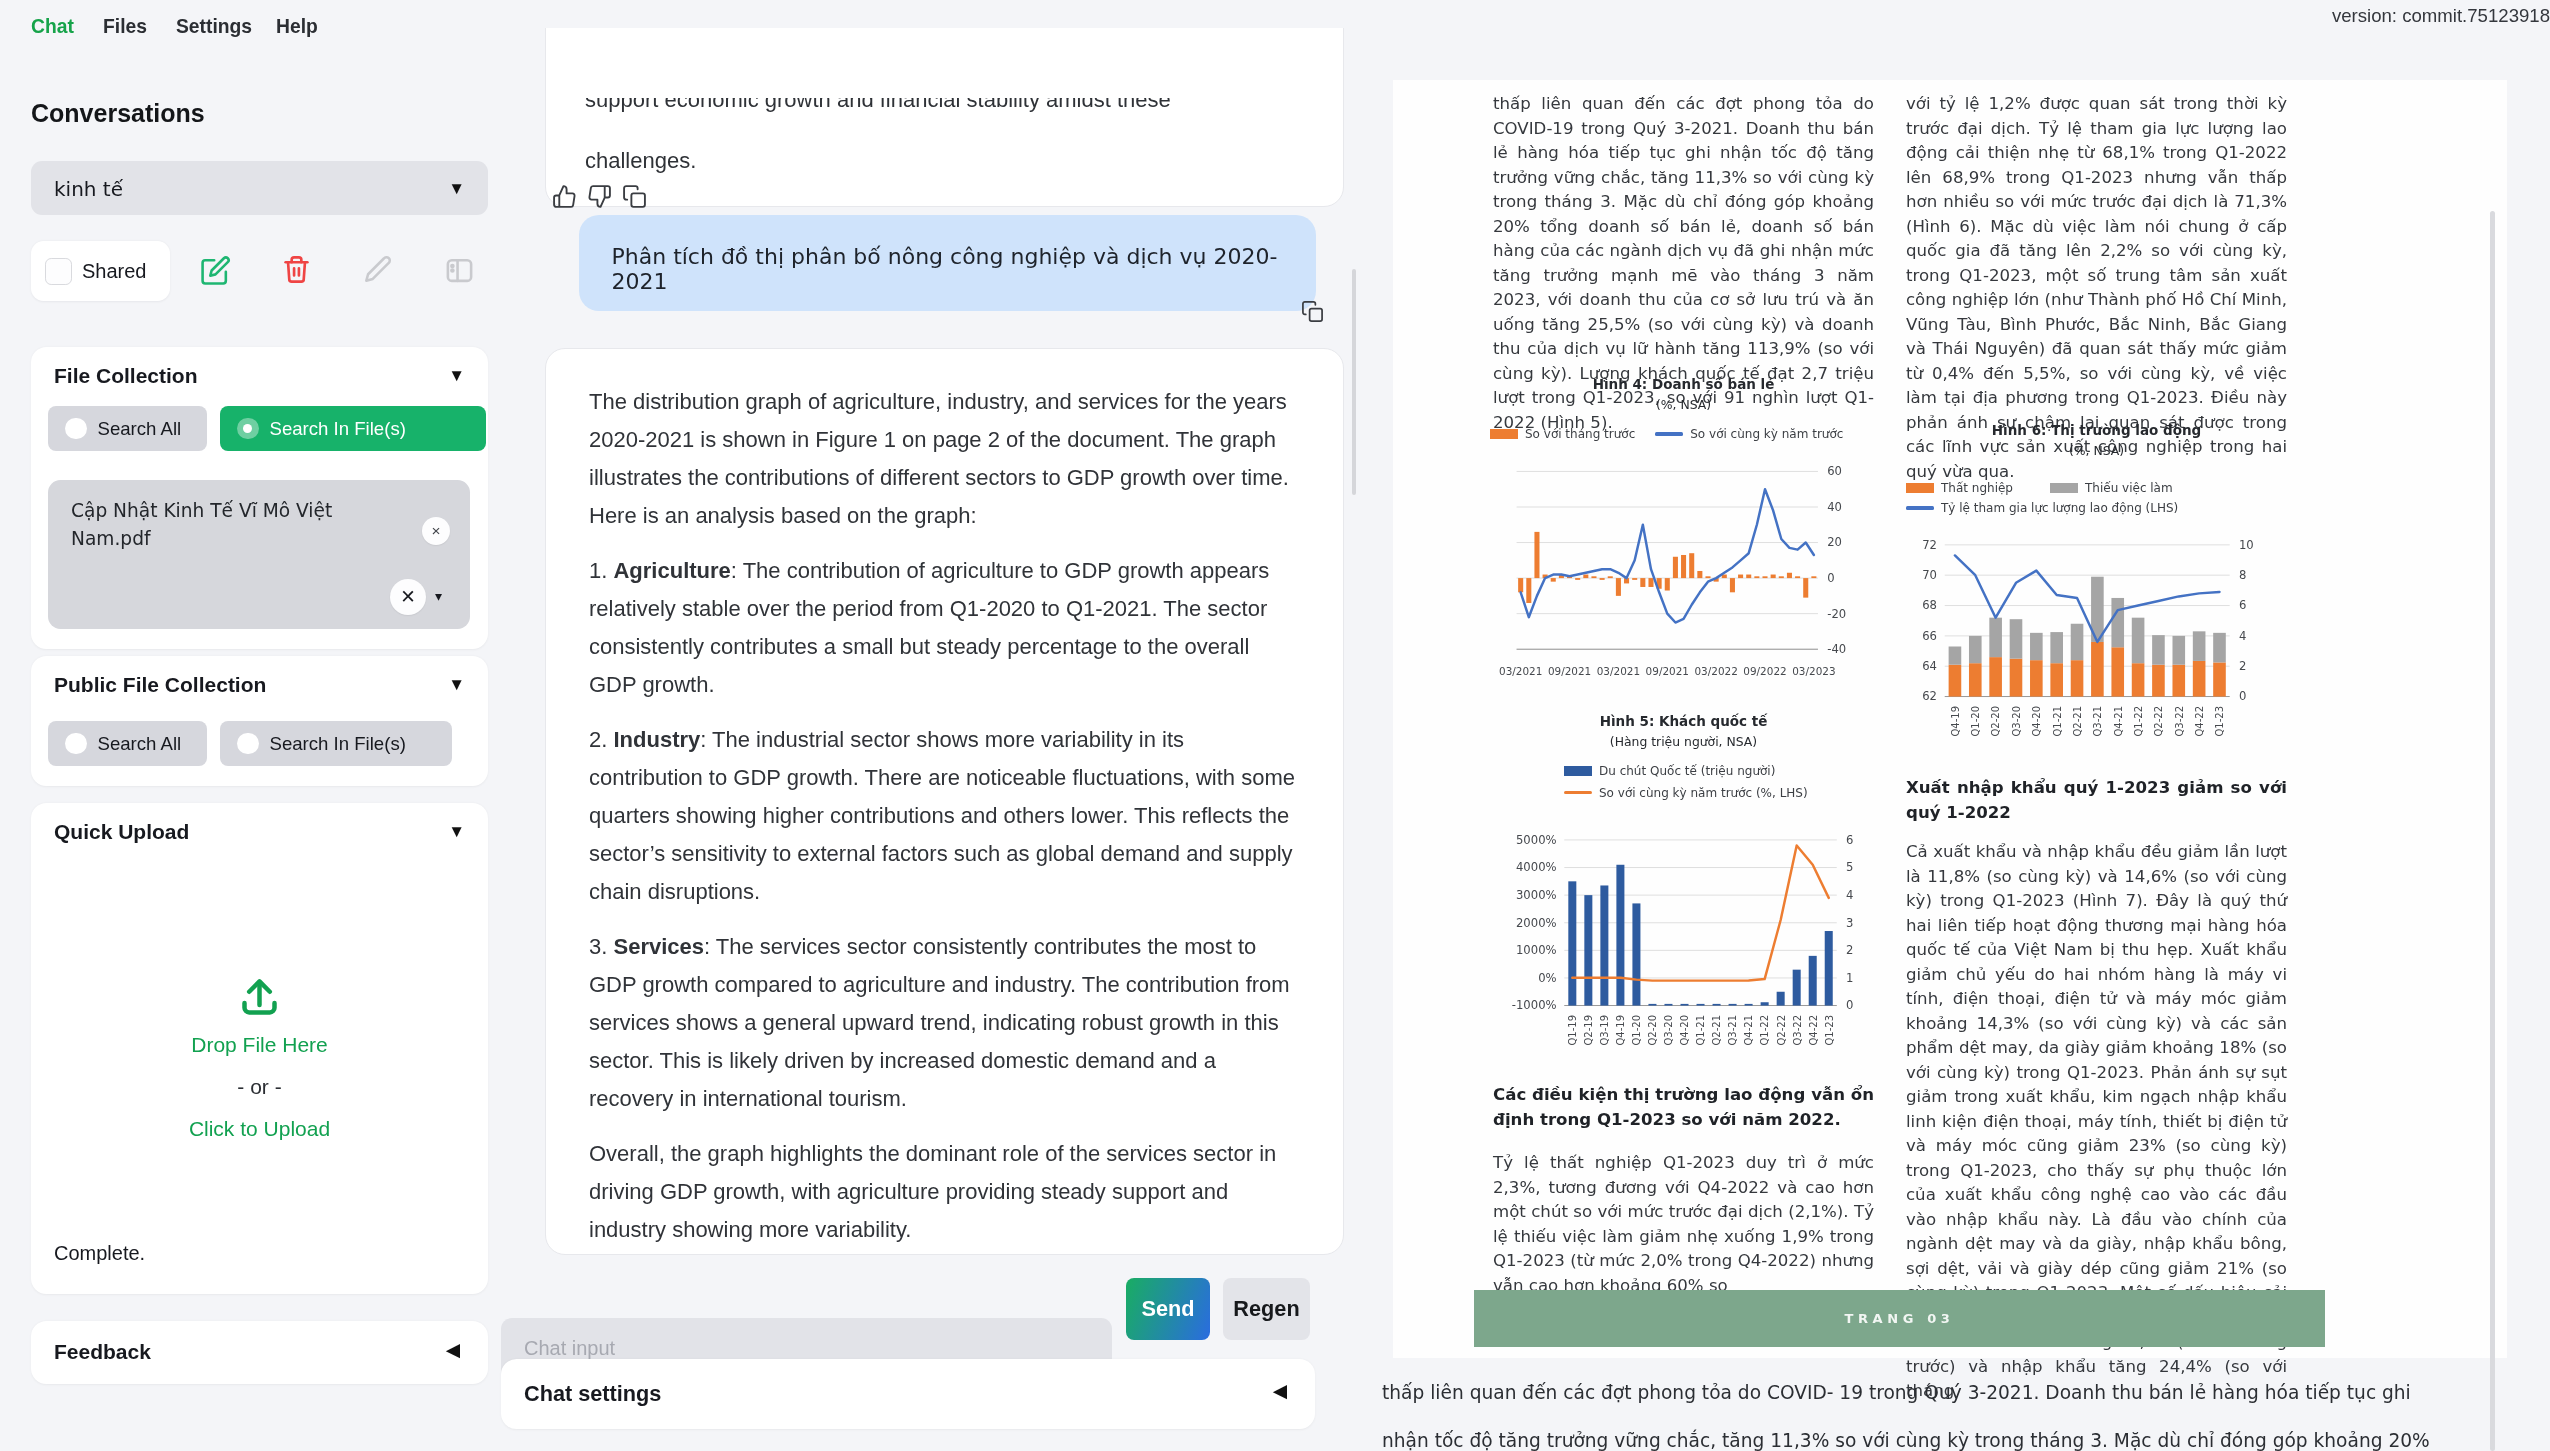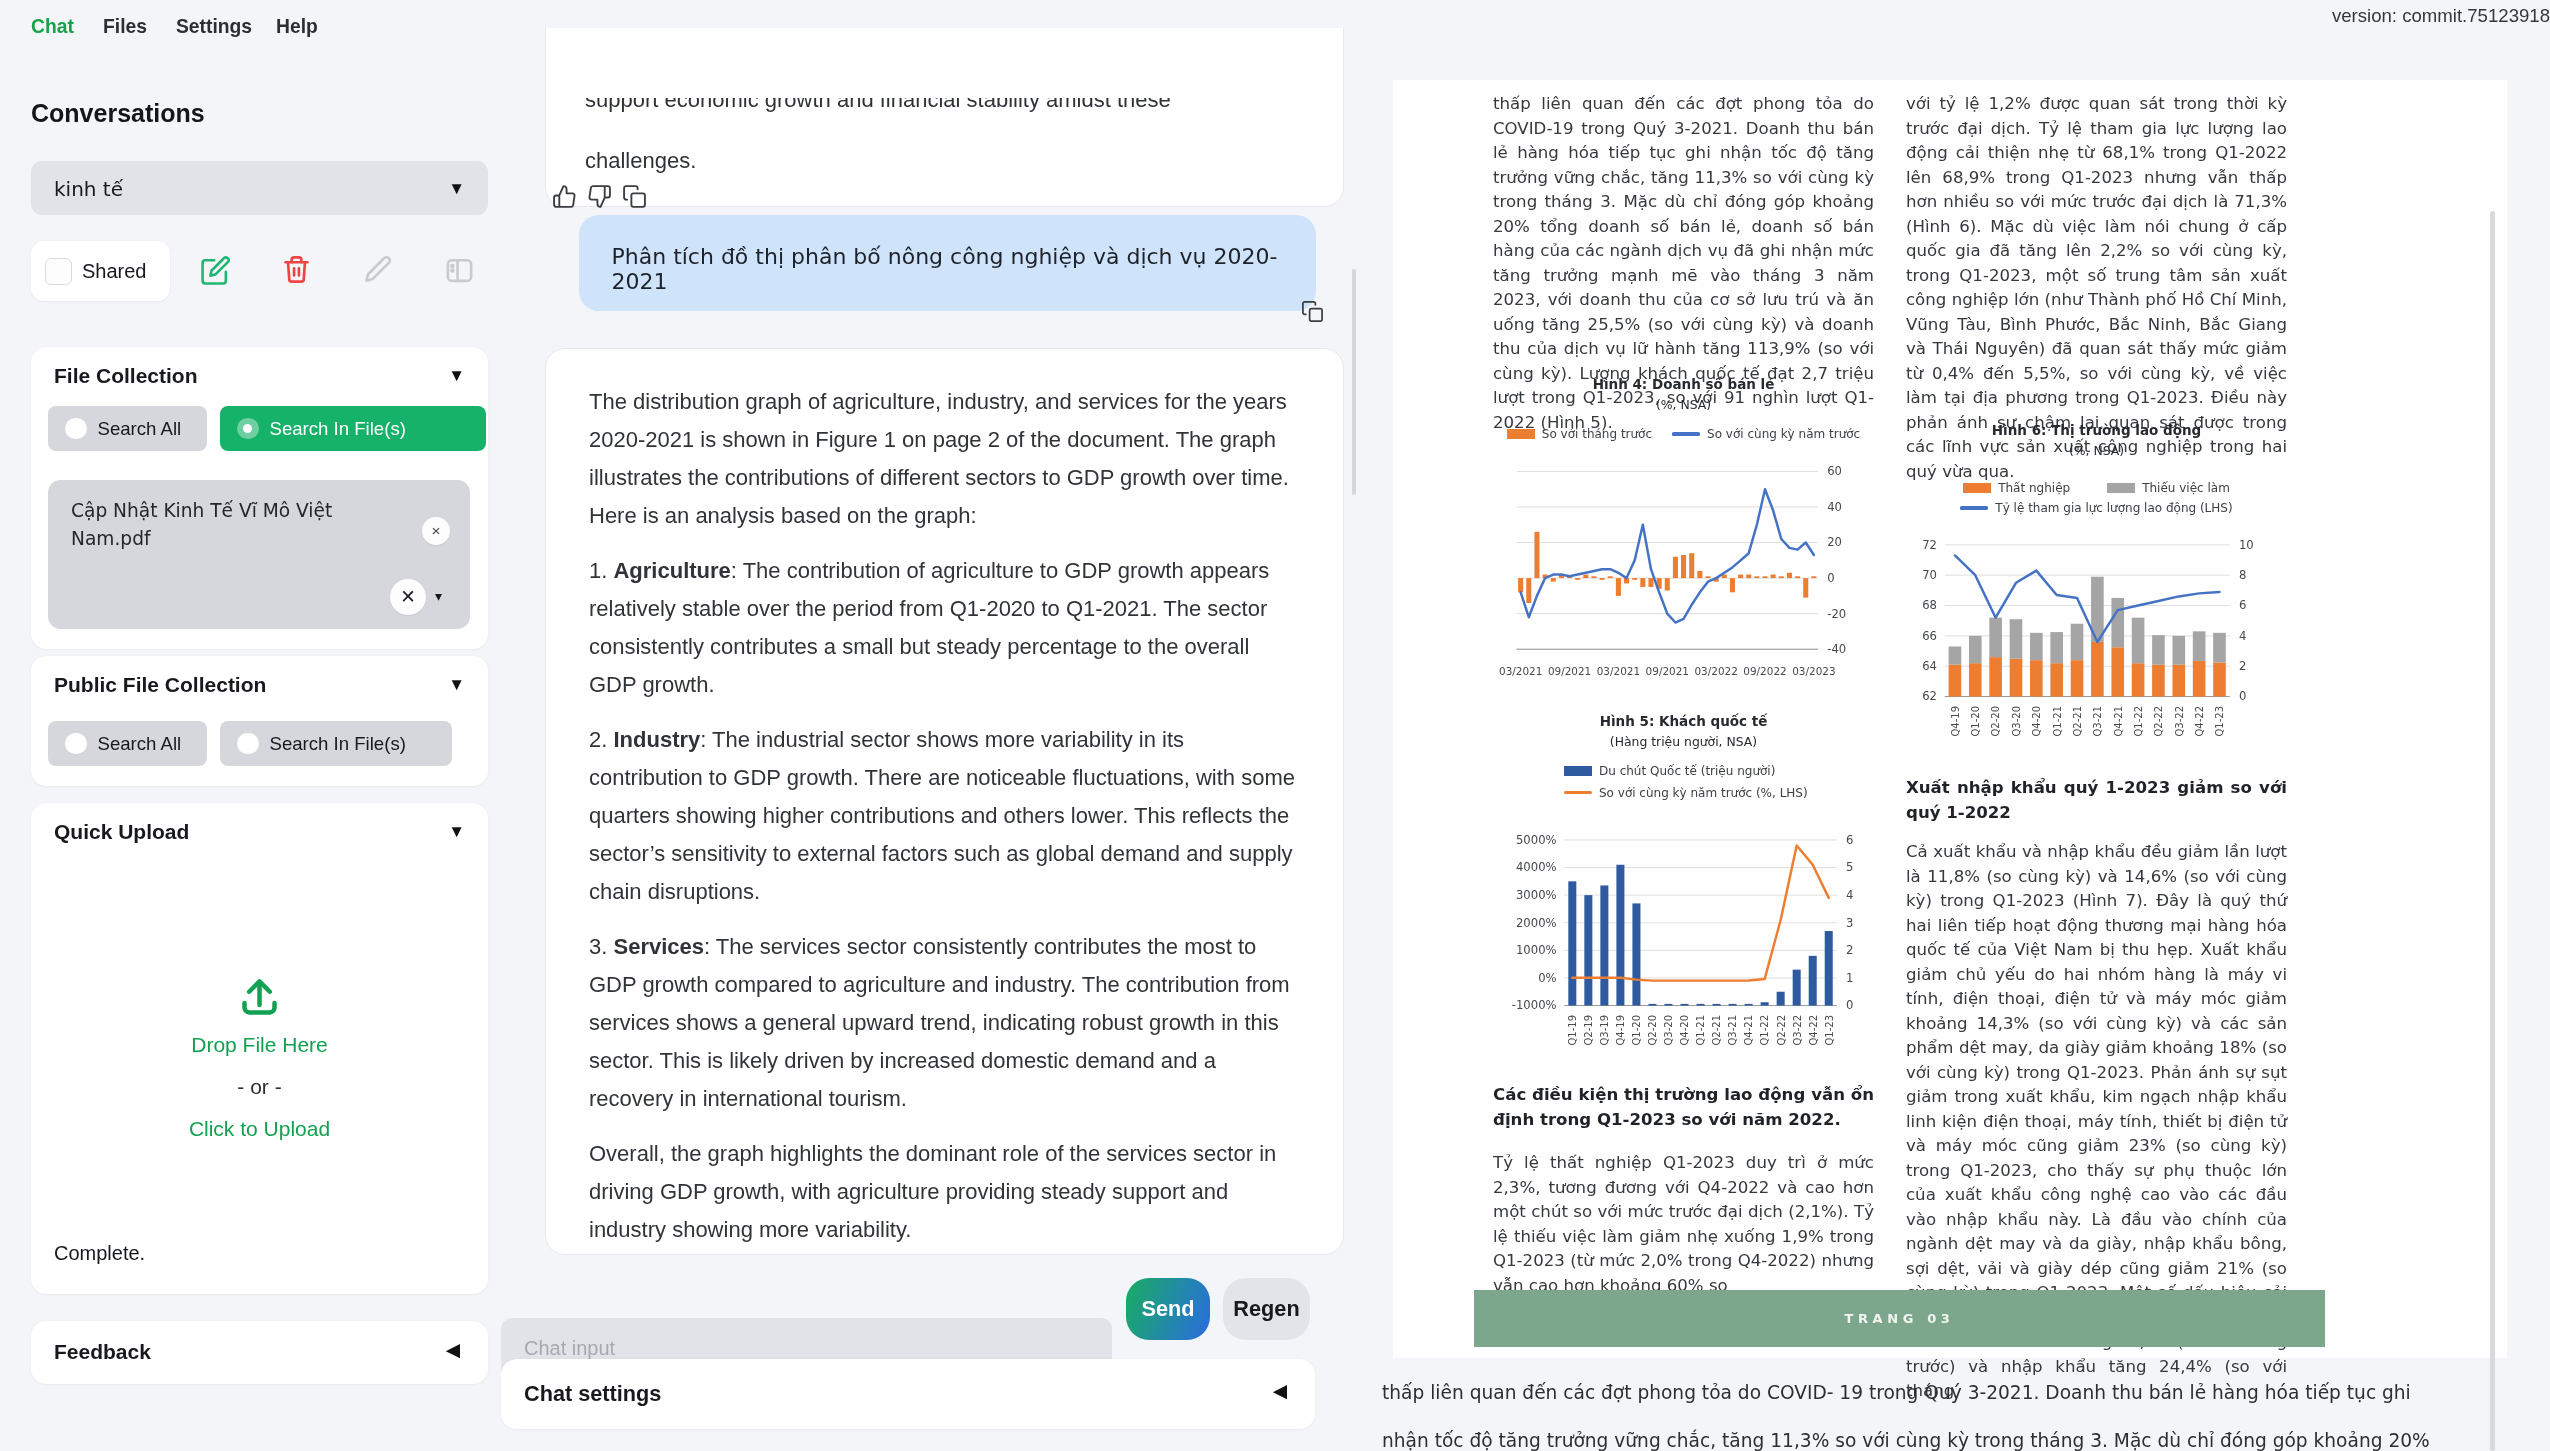--- a/index.html
+++ b/index.html
@@ -71,37 +71,37 @@
   #user-copy{position:absolute;left:806px;top:272px;cursor:pointer;}
   #bubble-ans{left:50px;top:320px;width:799px;height:907px;padding:34px 43px;overflow:hidden;}
   #bubble-ans p{margin:0 0 17px 0;font-size:22px;line-height:38px;color:#303338;}
   #chat-scrollbar{position:absolute;left:857px;top:241px;width:3.9px;height:226px;background:#d5d6da;border-radius:2.3px;}
 
   #chat-input{left:501px;top:1278px;width:611px;height:62px;margin-top:40px;}
   #chat-input textarea{width:100%;height:100%;background:#e2e3e8;border:none;border-radius:10.8px;resize:none;
       font-size:20px;padding:18.6px 23px;box-sizing:border-box;font-family:"Liberation Sans",sans-serif;color:#33363c;outline:none;}
   #chat-input textarea::placeholder{color:#a7a9b1;}
   #resize-glyph{position:absolute;right:4.6px;bottom:4.6px;}
-  .btn{position:absolute;top:1278px;height:62px;border-radius:23px;display:flex;align-items:center;justify-content:center;
+  .btn{position:absolute;top:1278px;height:62px;border-radius:8px;display:flex;align-items:center;justify-content:center;
        font-size:21.7px;font-weight:700;cursor:pointer;}
   #send-btn{left:1126px;width:84px;background:linear-gradient(110deg,#19ad62,#2a6ce0);color:#fff;}
   #regen-btn{left:1223px;width:87px;background:#e3e4e9;color:#17191c;font-weight:600;}
   #chat-settings{left:501px;top:1359px;width:814px;height:70px;}
   #chat-settings .cardhead{top:21.7px;font-weight:600;font-size:21.7px;}
   #chat-settings .collapse{top:23px;}
 
   
   #page{left:1393px;top:80px;width:1114px;height:1278px;background:#fefefe;}
   .pdftext{position:absolute;width:381px;font-family:"DejaVu Sans",sans-serif;font-size:16.6px;line-height:24.5px;
            color:#35383d;text-align:justify;}
   .pdfhead{font-weight:700;color:#1f2227;}
   .fig{position:absolute;}
   .figtitle{position:absolute;width:100%;text-align:center;font-family:"DejaVu Sans",sans-serif;font-size:13.5px;font-weight:700;color:#26292e;}
   .figsub{position:absolute;top:21px;width:100%;text-align:center;font-family:"DejaVu Sans",sans-serif;font-size:12.4px;color:#26292e;}
-  .legendrow{position:absolute;width:100%;display:flex;justify-content:center;gap:20px;font-family:"DejaVu Sans",sans-serif;
+  .legendrow{position:absolute;width:100%;display:flex;gap:20px;font-family:"DejaVu Sans",sans-serif;
              font-size:12px;color:#3c3f44;align-items:center;}
   .legendcol{position:absolute;display:flex;flex-direction:column;gap:7.7px;font-family:"DejaVu Sans",sans-serif;font-size:12px;color:#3c3f44;}
   .litem{display:flex;align-items:center;gap:7px;white-space:nowrap;}
   .sw-bar{width:28px;height:9.3px;display:inline-block;}
   .sw-line{width:28px;height:3.1px;border-radius:1.5px;display:inline-block;}
   #footer-bar{position:absolute;left:81px;top:1210px;width:851px;height:57px;background:#7da78c;display:flex;
               align-items:center;justify-content:center;}
   #footer-bar span{color:#f2f6f3;font-size:13px;font-weight:700;letter-spacing:4.6px;font-family:"DejaVu Sans",sans-serif;}
   .belowline{position:absolute;left:1382px;width:1145px;font-family:"DejaVu Sans",sans-serif;font-size:18.6px;color:#2b2e33;white-space:nowrap;}
   #below1{top:1382px;} #below2{top:1430px;}

